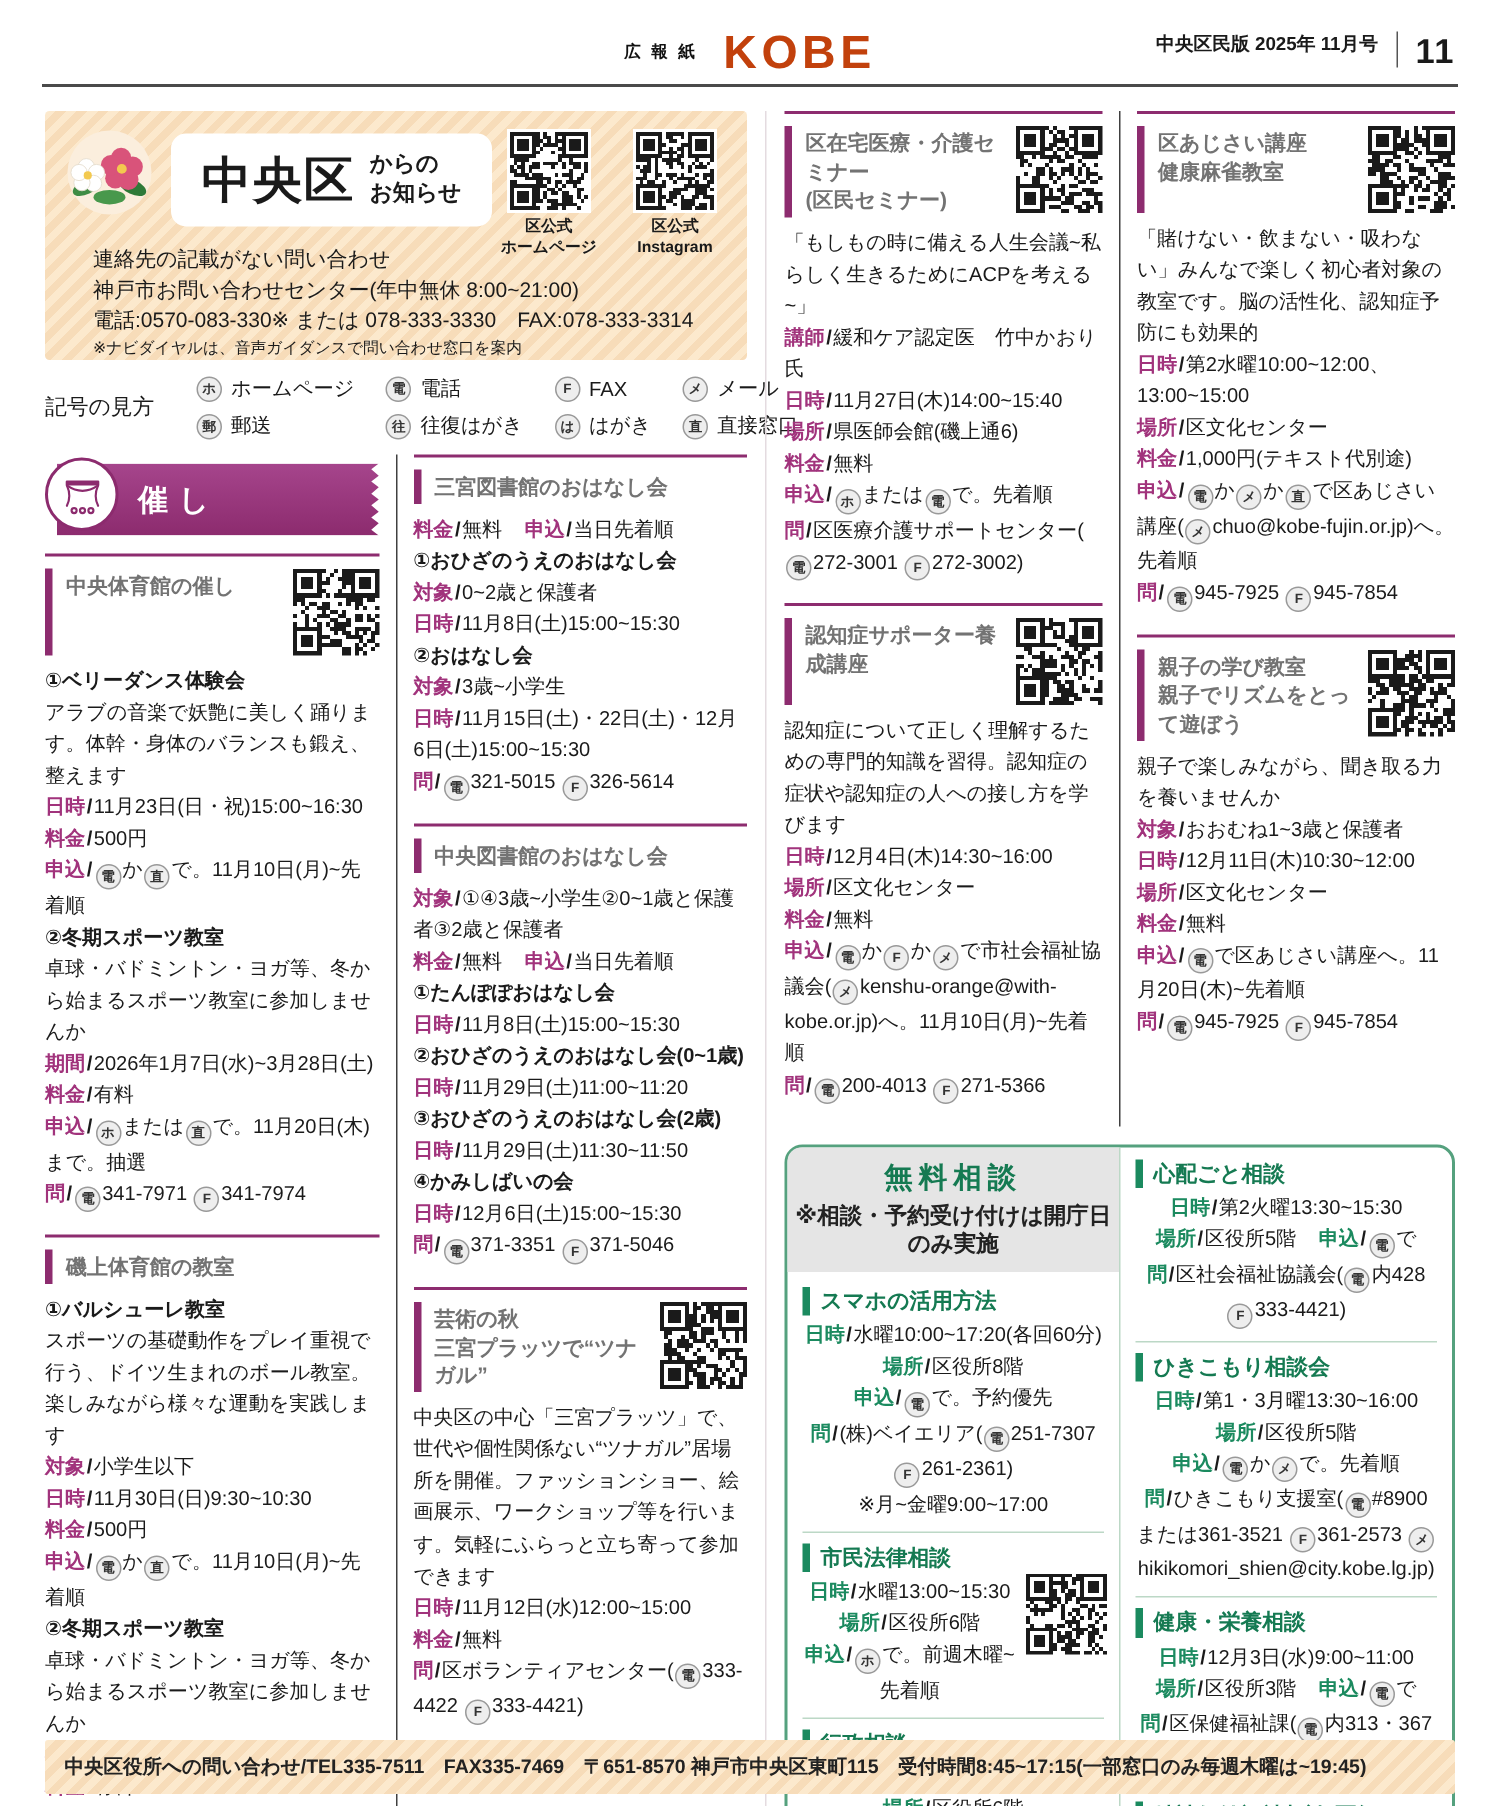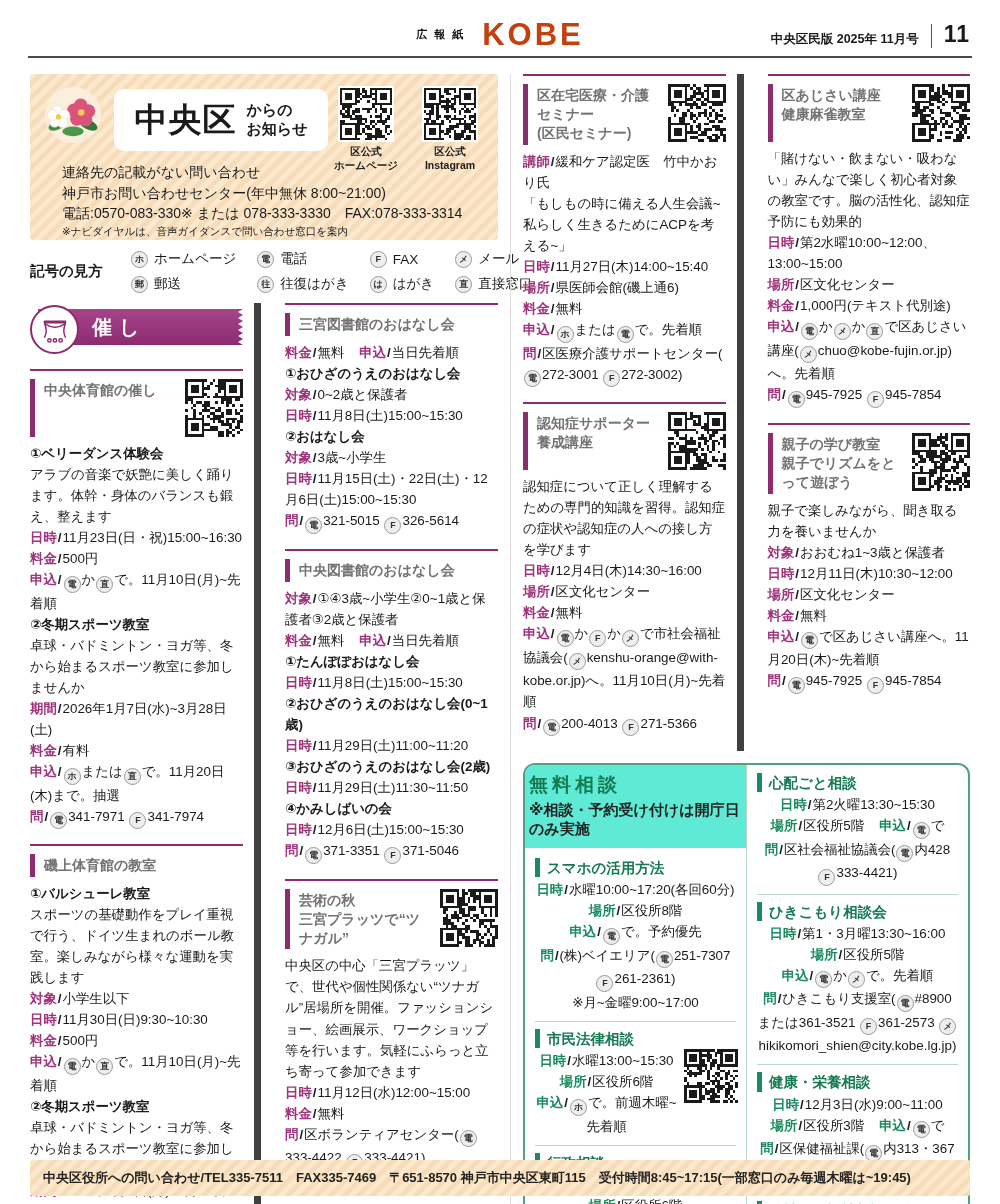--- a/index.html
+++ b/index.html
@@ -7,59 +7,59 @@
     width:1000px;height:1204px;position:relative;overflow:hidden;background:#fff;
     font-family:"Liberation Sans","DejaVu Sans",sans-serif;color:#1a1a1a;
     -webkit-font-smoothing:antialiased;
   }
   .stripes{background:repeating-linear-gradient(135deg,#fce9cd 0 5px,#f7dcb9 5px 10px);}
   
   .masthead{height:38px;position:relative;display:flex;align-items:flex-end;justify-content:center;padding-top:10px;}
   .mh-logo{display:flex;align-items:center;gap:12px;}
   .mh-koho{font-size:11px;font-weight:bold;letter-spacing:7px;color:#111;}
   .mh-kobe{font-size:31px;font-weight:900;letter-spacing:3px;line-height:.85;color:#c2410c;}
-  .mh-right{position:absolute;right:30px;bottom:0;display:flex;align-items:flex-end;gap:12px;}
+  .mh-right{position:absolute;right:30px;bottom:0;display:flex;align-items:flex-start;gap:12px;}
   .mh-edition{font-size:12.5px;font-weight:bold;}
   .mh-divider{width:1px;height:24px;background:#555;}
   .mh-page{font-size:23px;font-weight:bold;letter-spacing:1px;}
   .mh-rule{border-bottom:2px solid #4a4a4a;margin:8px 28px 0;}
   
   .content{display:flex;padding:16px 30px 0;}
   .half-left{width:468px;padding-right:12px;}
   .half-right{flex:1;border-left:1px solid #e4dbe0;padding-left:12px;min-width:0;}
   .cols{display:flex;}
   .col{flex:1;min-width:0;}
-  .col + .col{border-left:7px solid #404040;margin-left:11px;padding-left:24px;}
+  .col + .col{border-left:1px solid #404040;margin-left:11px;padding-left:11px;}
   
   .info-box{position:relative;height:166px;border-radius:3px;}
   .flower{position:absolute;left:14px;top:12px;width:58px;height:58px;}
   .pill{position:absolute;left:84px;top:15px;width:214px;height:62px;background:#fff;border-radius:10px;
         display:flex;align-items:center;justify-content:center;gap:10px;}
   .pill-main{font-size:33px;font-weight:bold;letter-spacing:1px;}
   .pill-sub{font-size:15px;font-weight:bold;line-height:1.25;white-space:pre-line;}
   .info-qrs{position:absolute;right:8px;top:12px;display:flex;gap:4px;}
   .info-qr{display:flex;flex-direction:column;align-items:center;width:80px;}
   .info-qr .qr{background:#fff;padding:2px;line-height:0;}
   .info-qr-cap{font-size:10.5px;font-weight:bold;text-align:center;line-height:1.3;margin-top:3px;white-space:pre-line;}
   .info-lines{position:absolute;left:32px;top:88px;right:10px;}
   .info-line{font-size:14px;line-height:1.48;}
   .info-note{font-size:10.5px;margin-top:1px;}
   
   .legend{display:flex;align-items:center;margin:10px 0 10px;}
-  .legend-title{font-size:14.5px;font-weight:bold;width:86px;flex:none;}
+  .legend-title{font-size:14.5px;font-weight:normal;width:86px;flex:none;}
   .legend-sep{width:1px;align-self:stretch;background:#b5b5b5;margin:1px 14px 1px 0;}
   .legend-grid{display:grid;grid-template-columns:auto auto auto auto;gap:7px 20px;flex:1;align-items:center;}
   .legend-item{display:flex;align-items:center;gap:5px;font-size:13.5px;white-space:nowrap;}
   
   .sym{display:inline-flex;align-items:center;justify-content:center;width:15px;height:15px;flex:none;
        border:1px solid #999;background:#eee;color:#333;border-radius:50%;
        font-size:9px;font-weight:bold;vertical-align:-2.5px;margin:0 1px;line-height:1;}
   
   .banner{position:relative;height:50px;margin:2px 0 14px;}
-  .banner-bar{position:absolute;left:8px;right:0;top:4px;height:36px;background:linear-gradient(#a6458c,#8c2b6e);
+  .banner-bar{position:absolute;left:8px;right:0;top:4px;height:48px;background:linear-gradient(#a6458c,#8c2b6e);
     display:flex;align-items:center;padding-left:54px;color:#fff;font-size:20px;font-weight:bold;letter-spacing:7px;
     clip-path:polygon(0 0,100% 0,calc(100% - 5px) 8%,100% 17%,calc(100% - 5px) 25%,100% 33%,calc(100% - 5px) 42%,100% 50%,calc(100% - 5px) 58%,100% 67%,calc(100% - 5px) 75%,100% 83%,calc(100% - 5px) 92%,100% 100%,0 100%);}
   .banner-icon{position:absolute;left:0;top:0;width:45px;height:45px;background:#fff;border:2.5px solid #8c2b6e;
     border-radius:50%;z-index:2;display:flex;align-items:center;justify-content:center;}
   
   .art{margin-bottom:15px;}
   .art-head{position:relative;border-top:2px solid #8d2c6f;padding:8px 0 3px;display:flex;}
   .art-head.has-qr{padding-right:64px;min-height:58px;}
   .vbar{width:5px;background:#8d2c6f;margin-right:9px;align-self:stretch;flex:none;}
   .art-title{margin:0;font-size:14px;line-height:1.35;color:#737373;font-weight:bold;padding:2px 0;}
@@ -67,21 +67,21 @@
   .art-body{padding-top:3px;}
   .line{font-size:13.4px;line-height:1.57;}
   .line.h{font-weight:bold;}
   .lab{font-weight:bold;color:#a1337c;}
   .slash{font-weight:bold;margin:0 1px;}
   .gap{display:inline-block;width:15px;}
   
   .fc{margin-top:12px;border:2px solid #55a17e;border-radius:12px;display:flex;background:#fff;}
   .fc-left{width:50%;padding:0 10px 6px;}
   .fc-right{width:50%;border-left:1px solid #bcd8c6;padding:1px 10px 6px;}
-  .fc-head{background:#5eead4;border-radius:9px 0 0 0;padding:7px 4px 9px;margin:0 -10px 3px;}
+  .fc-head{background:#e5e5e5;border-radius:9px 0 0 0;text-align:center;padding:7px 4px 9px;margin:0 -10px 3px;}
   .fc-title{font-size:19px;font-weight:bold;color:#157a52;letter-spacing:4px;}
   .fc-note{font-size:15px;font-weight:bold;margin-top:3px;color:#222;}
   .fc-sec{position:relative;padding:7px 0 8px;text-align:center;}
   .fc-sec + .fc-sec{border-top:1px solid #bcd8c6;}
   .fc-sec.has-qr{padding-right:58px;}
   .fc-sec .qr{position:absolute;right:-2px;top:27px;line-height:0;}
   .fc-sec-head{display:flex;gap:7px;margin-bottom:2px;}
   .fc-sec-head .vbar{background:#1b8a5f;margin-right:0;}
   .fc-sec-title{font-size:14.5px;font-weight:bold;color:#157a52;line-height:1.25;padding-top:1px;}
   .g .lab{color:#1b8a5f;}
@@ -1040,22 +1040,22 @@
                   <rect x="20" y="19" width="1" height="1"></rect>
                   <rect x="11" y="20" width="1" height="1"></rect>
                   <rect x="12" y="20" width="1" height="1"></rect>
                   <rect x="15" y="20" width="1" height="1"></rect>
                   <rect x="16" y="20" width="1" height="1"></rect>
                   <rect x="17" y="20" width="1" height="1"></rect>
                   <rect x="20" y="20" width="1" height="1"></rect>
                 </svg></span>
   </div>
   <div class="art-body">
+              <div class="line">「もしもの時に備える人生会議~私らしく生きるためにACPを考える~」</div>
               <div class="line"><span class="lab">講師</span><span class="slash">/</span>緩和ケア認定医　竹中かおり氏</div>
-              <div class="line">「もしもの時に備える人生会議~私らしく生きるためにACPを考える~」</div>
               <div class="line"><span class="lab">日時</span><span class="slash">/</span>11月27日(木)14:00~15:40</div>
               <div class="line"><span class="lab">場所</span><span class="slash">/</span>県医師会館(磯上通6)</div>
               <div class="line"><span class="lab">料金</span><span class="slash">/</span>無料</div>
               <div class="line"><span class="lab">申込</span><span class="slash">/</span><span class="sym">ホ</span>または<span class="sym">電</span>で。先着順</div>
               <div class="line"><span class="lab">問</span><span class="slash">/</span>区医療介護サポートセンター(<span class="sym">電</span>272-3001 <span class="sym">F</span>272-3002)</div>
             </div>
           </article>
           <article class="art">
             <div class="art-head has-qr">
     <span class="vbar"></span>

